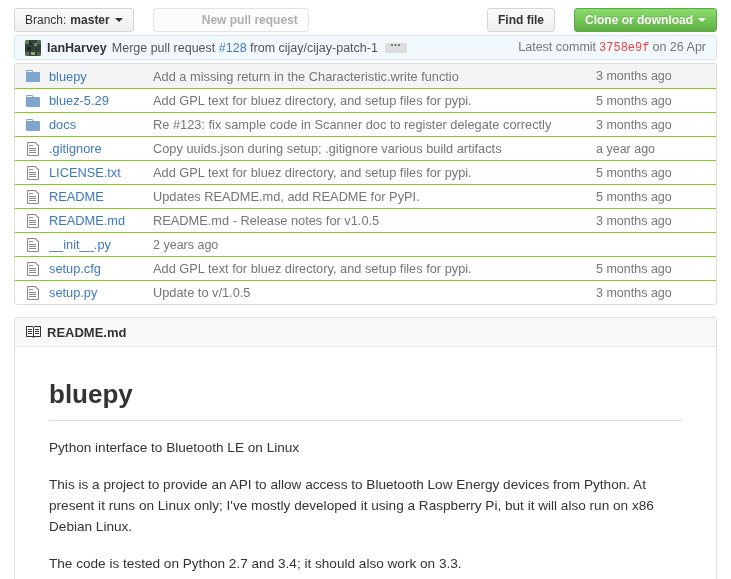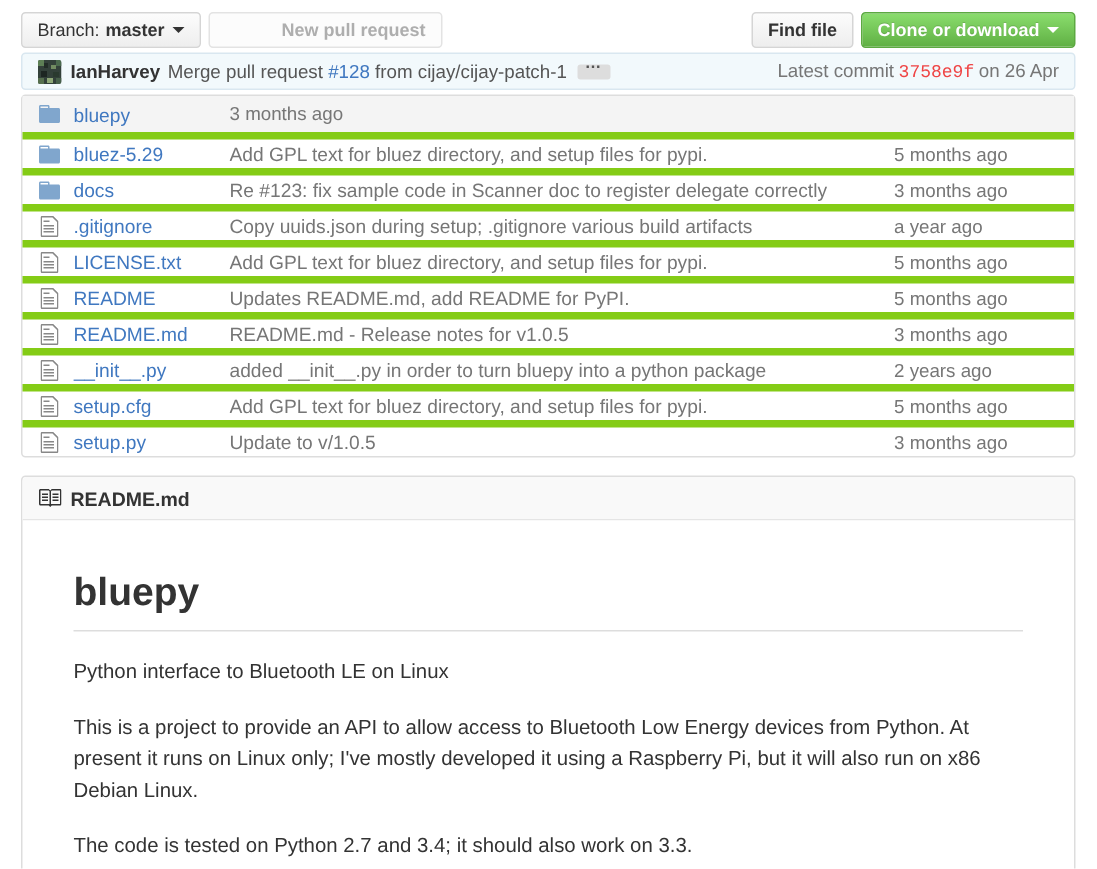--- a/index.html
+++ b/index.html
@@ -2,21 +2,21 @@
 <html><head>
 <meta charset="utf-8">
 <style>
   * { box-sizing: border-box; margin: 0; padding: 0; }
   html, body { width: 731px; height: 579px; overflow: hidden; background: #fff; }
   body { font-family: "Liberation Sans", sans-serif; color: #333; font-size: 13px; }
   .container { margin: 8px 14px 0 14px; width: 703px; }
 
   
   .toolbar { display: flex; justify-content: space-between; align-items: center; margin-bottom: 3px; }
-  .toolbar-left, .toolbar-right { display: flex; gap: 5px; }
+  .toolbar-left, .toolbar-right { display: flex; gap: 19px; }
   .btn {
     display: inline-flex; align-items: center;
     font-size: 12px; font-weight: bold; color: #333;
     padding: 3px 10px; height: 24px;
     border: 1px solid #d5d5d5; border-radius: 3px;
     background: linear-gradient(#fcfcfc, #eee);
     cursor: pointer; white-space: nowrap;
   }
   .btn .normal { font-weight: normal; margin-right: 4px; }
   .btn-disabled {
@@ -49,21 +49,21 @@
     background: #ddd; border-radius: 2px; color: #555; font-weight: bold; font-size: 11px;
     cursor: pointer; letter-spacing: 1px;
   }
   .expander::after { content: "\2026"; position: relative; top: -3px; }
   .commit-right { margin-left: auto; color: #767676; white-space: nowrap; font-size: 12.5px; }
   .sha { font-family: "Liberation Mono", monospace; font-size: 12px; color: #ef4444; text-decoration: none; margin: 0 3px; cursor: pointer; }
 
   
   .file-table { margin-top: 3px; border: 1px solid #ddd; border-radius: 3px; background: #fff; }
   .file-row { display: flex; align-items: center; height: 24px; font-size: 12.8px; }
-  .file-row + .file-row { border-top: 5px solid #84cc16; }
+  .file-row + .file-row { border-top: 1px solid #84cc16; }
   .file-row.row-hover { background: #f4f4f4; }
   .cell-icon { width: 16px; margin: 0 8px 0 10px; flex: none; display: flex; align-items: center; justify-content: center; }
   .cell-name { width: 104px; flex: none; white-space: nowrap; overflow: hidden; }
   .cell-name a { color: #4078c0; text-decoration: none; cursor: pointer; }
   .cell-msg { flex: 1; color: #767676; white-space: nowrap; overflow: hidden; cursor: pointer; }
   .cell-age { width: 120px; flex: none; text-align: left; padding-right: 10px; color: #767676; font-size: 12.5px; }
 
   
   .readme-box { margin-top: 12px; border: 1px solid #ddd; border-radius: 3px; background: #fff; }
   .readme-header {
@@ -130,20 +130,21 @@
   <div class="file-table">
     <div>
         <div class="file-row row-hover">
     <span class="cell-icon">
       <svg width="14" height="16" viewBox="0 0 14 16" fill="#80a6cd">
         <path d="M13 4H7V3c0-.66-.31-1-1-1H1c-.55 0-1 .45-1 1v10c0 .55.45 1 1 1h12c.55 0 1-.45 1-1V5c0-.55-.45-1-1-1zM6 4H1V3h5v1z"></path>
       </svg>
 
     </span>
     <span class="cell-name"><a>bluepy</a></span>
+    <span class="cell-msg">Add a missing return in the Characteristic.write functio</span>
     <span class="cell-age">3 months ago</span>
   </div>
         <div class="file-row">
     <span class="cell-icon">
       <svg width="14" height="16" viewBox="0 0 14 16" fill="#80a6cd">
         <path d="M13 4H7V3c0-.66-.31-1-1-1H1c-.55 0-1 .45-1 1v10c0 .55.45 1 1 1h12c.55 0 1-.45 1-1V5c0-.55-.45-1-1-1zM6 4H1V3h5v1z"></path>
       </svg>
 
     </span>
     <span class="cell-name"><a>bluez-5.29</a></span>
@@ -206,21 +207,20 @@
     <span class="cell-age">3 months ago</span>
   </div>
         <div class="file-row">
     <span class="cell-icon">
 
       <svg width="12" height="16" viewBox="0 0 12 16" fill="#888">
         <path d="M6 5H2V4h4v1zM2 8h7V7H2v1zm0 2h7V9H2v1zm0 2h7v-1H2v1zm10-7.5V14c0 .55-.45 1-1 1H1c-.55 0-1-.45-1-1V2c0-.55.45-1 1-1h7.5L12 4.5zM11 5L8 2H1v12h10V5z"></path>
       </svg>
     </span>
     <span class="cell-name"><a>__init__.py</a></span>
-    <span class="cell-msg">added __init__.py in order to turn bluepy into a python package</span>
     <span class="cell-age">2 years ago</span>
   </div>
         <div class="file-row">
     <span class="cell-icon">
 
       <svg width="12" height="16" viewBox="0 0 12 16" fill="#888">
         <path d="M6 5H2V4h4v1zM2 8h7V7H2v1zm0 2h7V9H2v1zm0 2h7v-1H2v1zm10-7.5V14c0 .55-.45 1-1 1H1c-.55 0-1-.45-1-1V2c0-.55.45-1 1-1h7.5L12 4.5zM11 5L8 2H1v12h10V5z"></path>
       </svg>
     </span>
     <span class="cell-name"><a>setup.cfg</a></span>

